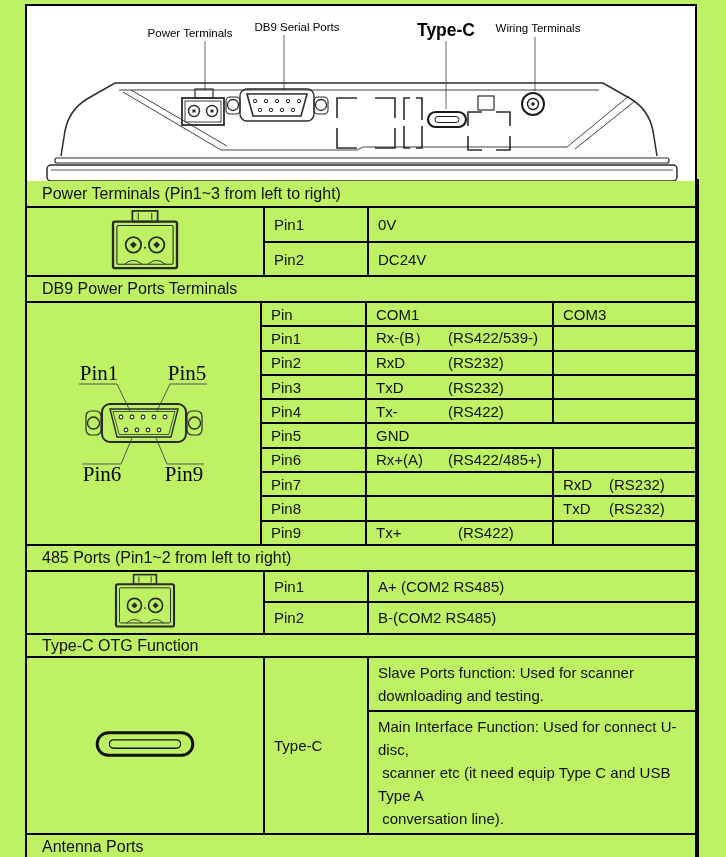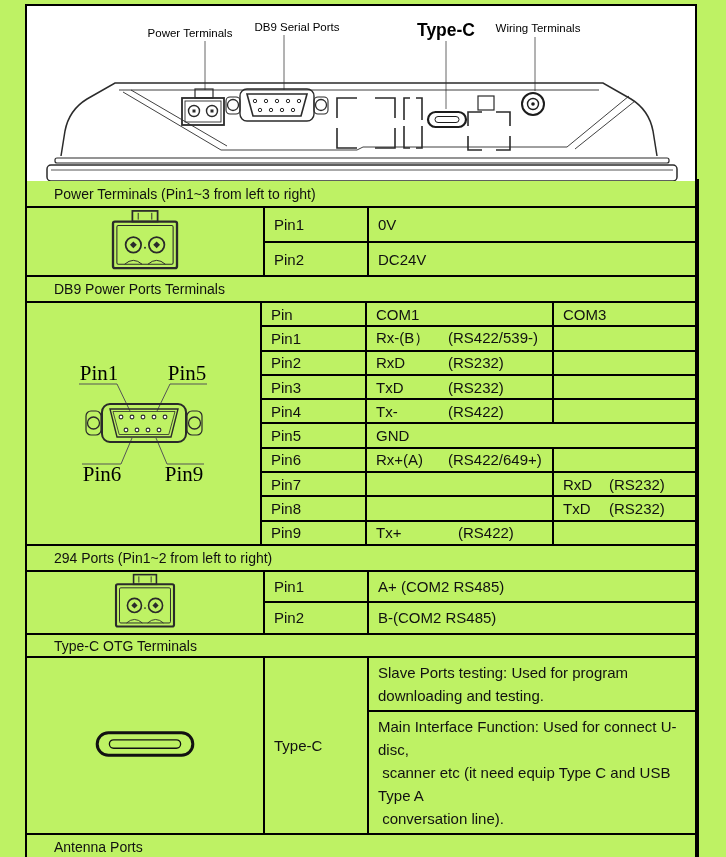--- a/index.html
+++ b/index.html
@@ -3,21 +3,21 @@
 <meta charset="utf-8">
 <style>
   html,body{margin:0;padding:0;background:#fff;}
   #page{position:relative;width:726px;height:857px;background:#bef264;
         font-family:"Liberation Sans",sans-serif;color:#111;}
   #sheet{position:absolute;left:25px;top:4px;width:668px;border:2px solid #000;}
   #diagram{position:relative;height:175px;background:#fff;}
   table{border-collapse:collapse;table-layout:fixed;width:672px;margin-left:-2px;margin-top:-2px;}
   td{border:2px solid #000;font-size:15px;color:#111;padding:0 9px;vertical-align:middle;
      overflow:hidden;}
-  td.sec{font-size:14px;padding-left:27px;}
+  td.sec{font-size:16px;padding-left:15px;}
   td.img{text-align:center;padding:0;}
   td.val{}
   .sig{display:inline-block;min-width:72px;}
   .sig3{display:inline-block;min-width:46px;}
   .multi{white-space:pre-wrap;line-height:23px;padding-top:3px;padding-bottom:3px;vertical-align:top;}
   svg text{font-family:"Liberation Sans",sans-serif;}
   svg text.serif{font-family:"Liberation Serif",serif;}
 </style>
 </head>
 <body>
@@ -216,21 +216,21 @@
      <td>Pin4</td>
      <td class="val"><span class="sig">Tx-</span><span>(RS422)</span></td>
      <td class="val"></td>
    </tr>
    <tr style="height:24px">
      <td>Pin5</td>
      <td class="val" colspan="2">GND</td>
    </tr>
    <tr style="height:24px">
      <td>Pin6</td>
-     <td class="val"><span class="sig">Rx+(A)</span><span>(RS422/649+)</span></td>
+     <td class="val"><span class="sig">Rx+(A)</span><span>(RS422/485+)</span></td>
      <td class="val"></td>
    </tr>
    <tr style="height:24px">
      <td>Pin7</td>
      <td class="val"></td>
      <td class="val"><span class="sig3">RxD</span><span>(RS232)</span></td>
    </tr>
    <tr style="height:24px">
      <td>Pin8</td>
      <td class="val"></td>
@@ -245,21 +245,21 @@
       </table>
 
   <table>
    <colgroup>
           <col style="width:238px">
           <col style="width:104px">
           <col style="width:330px">
         </colgroup>
    <tbody>
           <tr style="height:26px">
-            <td class="sec" colspan="3">294 Ports (Pin1~2 from left to right)</td>
+            <td class="sec" colspan="3">485 Ports (Pin1~2 from left to right)</td>
           </tr>
    <tr style="height:30px">
      <td class="img" rowspan="2">
        <svg width="80" height="58" viewBox="0 0 80 66">
          <g fill="none" stroke="#2a2a2a">
            <rect x="27" y="3" width="26" height="11" stroke-width="1.8"></rect>
            <path d="M 33,5 L 33,12 M 47,5 L 47,12" stroke-width="1"></path>
            <rect x="7" y="14" width="66" height="48" rx="2" stroke-width="2.4"></rect>
            <rect x="11" y="18" width="58" height="40" rx="1.5" stroke-width="1.1"></rect>
            <circle cx="28" cy="38" r="8" stroke-width="1.8"></circle>
@@ -282,33 +282,33 @@
       </table>
 
   <table>
    <colgroup>
           <col style="width:238px">
           <col style="width:104px">
           <col style="width:330px">
         </colgroup>
    <tbody>
           <tr style="height:23px">
-            <td class="sec" colspan="3">Type-C OTG Terminals</td>
+            <td class="sec" colspan="3">Type-C OTG Function</td>
           </tr>
    <tr style="height:47px">
      <td class="img" rowspan="2">
        <svg width="104" height="30" viewBox="0 0 110 32">
          <g fill="none" stroke="#111">
            <rect x="4" y="4" width="102" height="24" rx="12" stroke-width="3.2"></rect>
            <rect x="17" y="11.5" width="76" height="9" rx="4.5" stroke-width="1.4"></rect>
          </g>
        </svg>
      </td>
      <td rowspan="2">Type-C</td>
-     <td class="val multi">Slave Ports testing: Used for program
+     <td class="val multi">Slave Ports function: Used for scanner
 downloading and testing.</td>
    </tr>
    <tr style="height:68px">
      <td class="val multi">Main Interface Function: Used for connect U-disc,
  scanner etc (it need equip Type C and USB Type A
  conversation line).</td>
    </tr>
   </tbody>
       </table>
 

